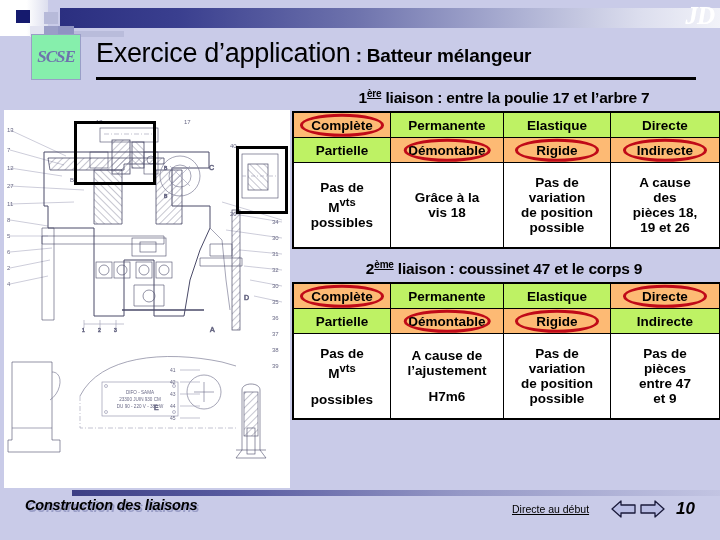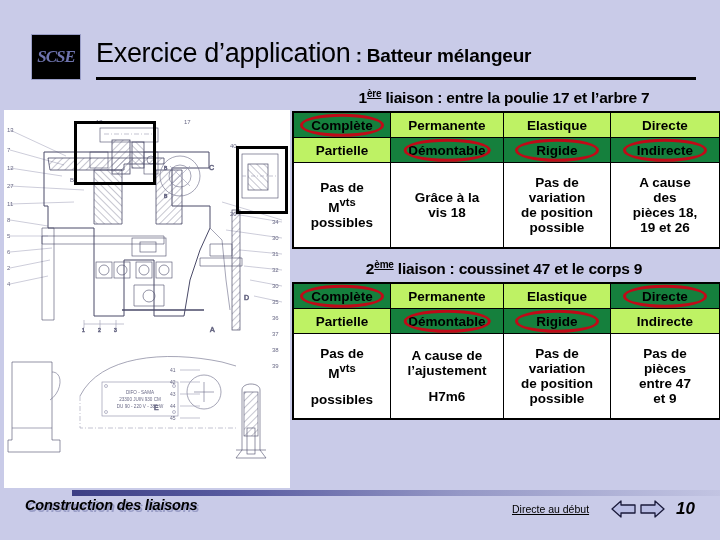--- a/index.html
+++ b/index.html
@@ -60,21 +60,21 @@
     line-height: 28px;
     text-shadow: 0 0 1px rgba(255,255,255,0.6);
   }
 
   
   .title-logo {
     position: absolute;
     left: 31px; top: 34px;
     width: 48px; height: 44px;
     border: 1px solid #9a9ec7;
-    background: #000000;
+    background: #86efac;
     color: #6e73ad;
     font-family: "Liberation Serif", serif;
     font-size: 17px;
     font-weight: bold;
     font-style: italic;
     text-align: center;
     line-height: 44px;
     letter-spacing: -1px;
     overflow: hidden;
   }
@@ -145,21 +145,21 @@
     text-align: center;
     vertical-align: middle;
     font-size: 13.5px;
     font-weight: bold;
     color: #000;
     padding: 1px 1px;
     line-height: 15px;
     position: relative;
   }
   td.gray { background: #bef264; }
-  td.white { background: #15803d; }
+  td.white { background: #fdba74; }
   td.row1, td.row2 { height: 22px; }
   td.row3 { height: 82px; background: #ffffff; }
   td.c1 { width: 94px; }
   td.c2 { width: 110px; }
   td.c3 { width: 104px; }
   td.c4 { width: 106px; }
 
   .cellinner { position: relative; display: inline-block; }
   .circled::after {
     content: "";
@@ -222,20 +222,31 @@
     font-weight: bold;
     font-style: italic;
     color: #000;
   }
 </style>
 </head>
 <body>
 
 <div id="slide">
 
+  <div class="topbar">
+    <div class="topbar-grad"></div>
+    <div class="topbar-white"></div>
+    <div class="sq sq1"></div>
+    <div class="sq sq2"></div>
+    <div class="sq sq3"></div>
+    <div class="sq sq4"></div>
+    <div class="sq sq5"></div>
+    <div class="sq sq6"></div>
+    <div class="jd-logo">JD</div>
+  </div>
 
   <div class="title-logo">SCSE</div>
   <div class="title-wrap">
     <span class="title-main">Exercice d’application</span><span class="title-sub"> : Batteur mélangeur</span>
   </div>
 
   <div class="drawing">
     <svg width="286" height="378" viewBox="0 0 286 378" xmlns="http://www.w3.org/2000/svg">
       <defs>
         <pattern id="hatchA" width="5" height="5" patternTransform="rotate(45)" patternUnits="userSpaceOnUse">

